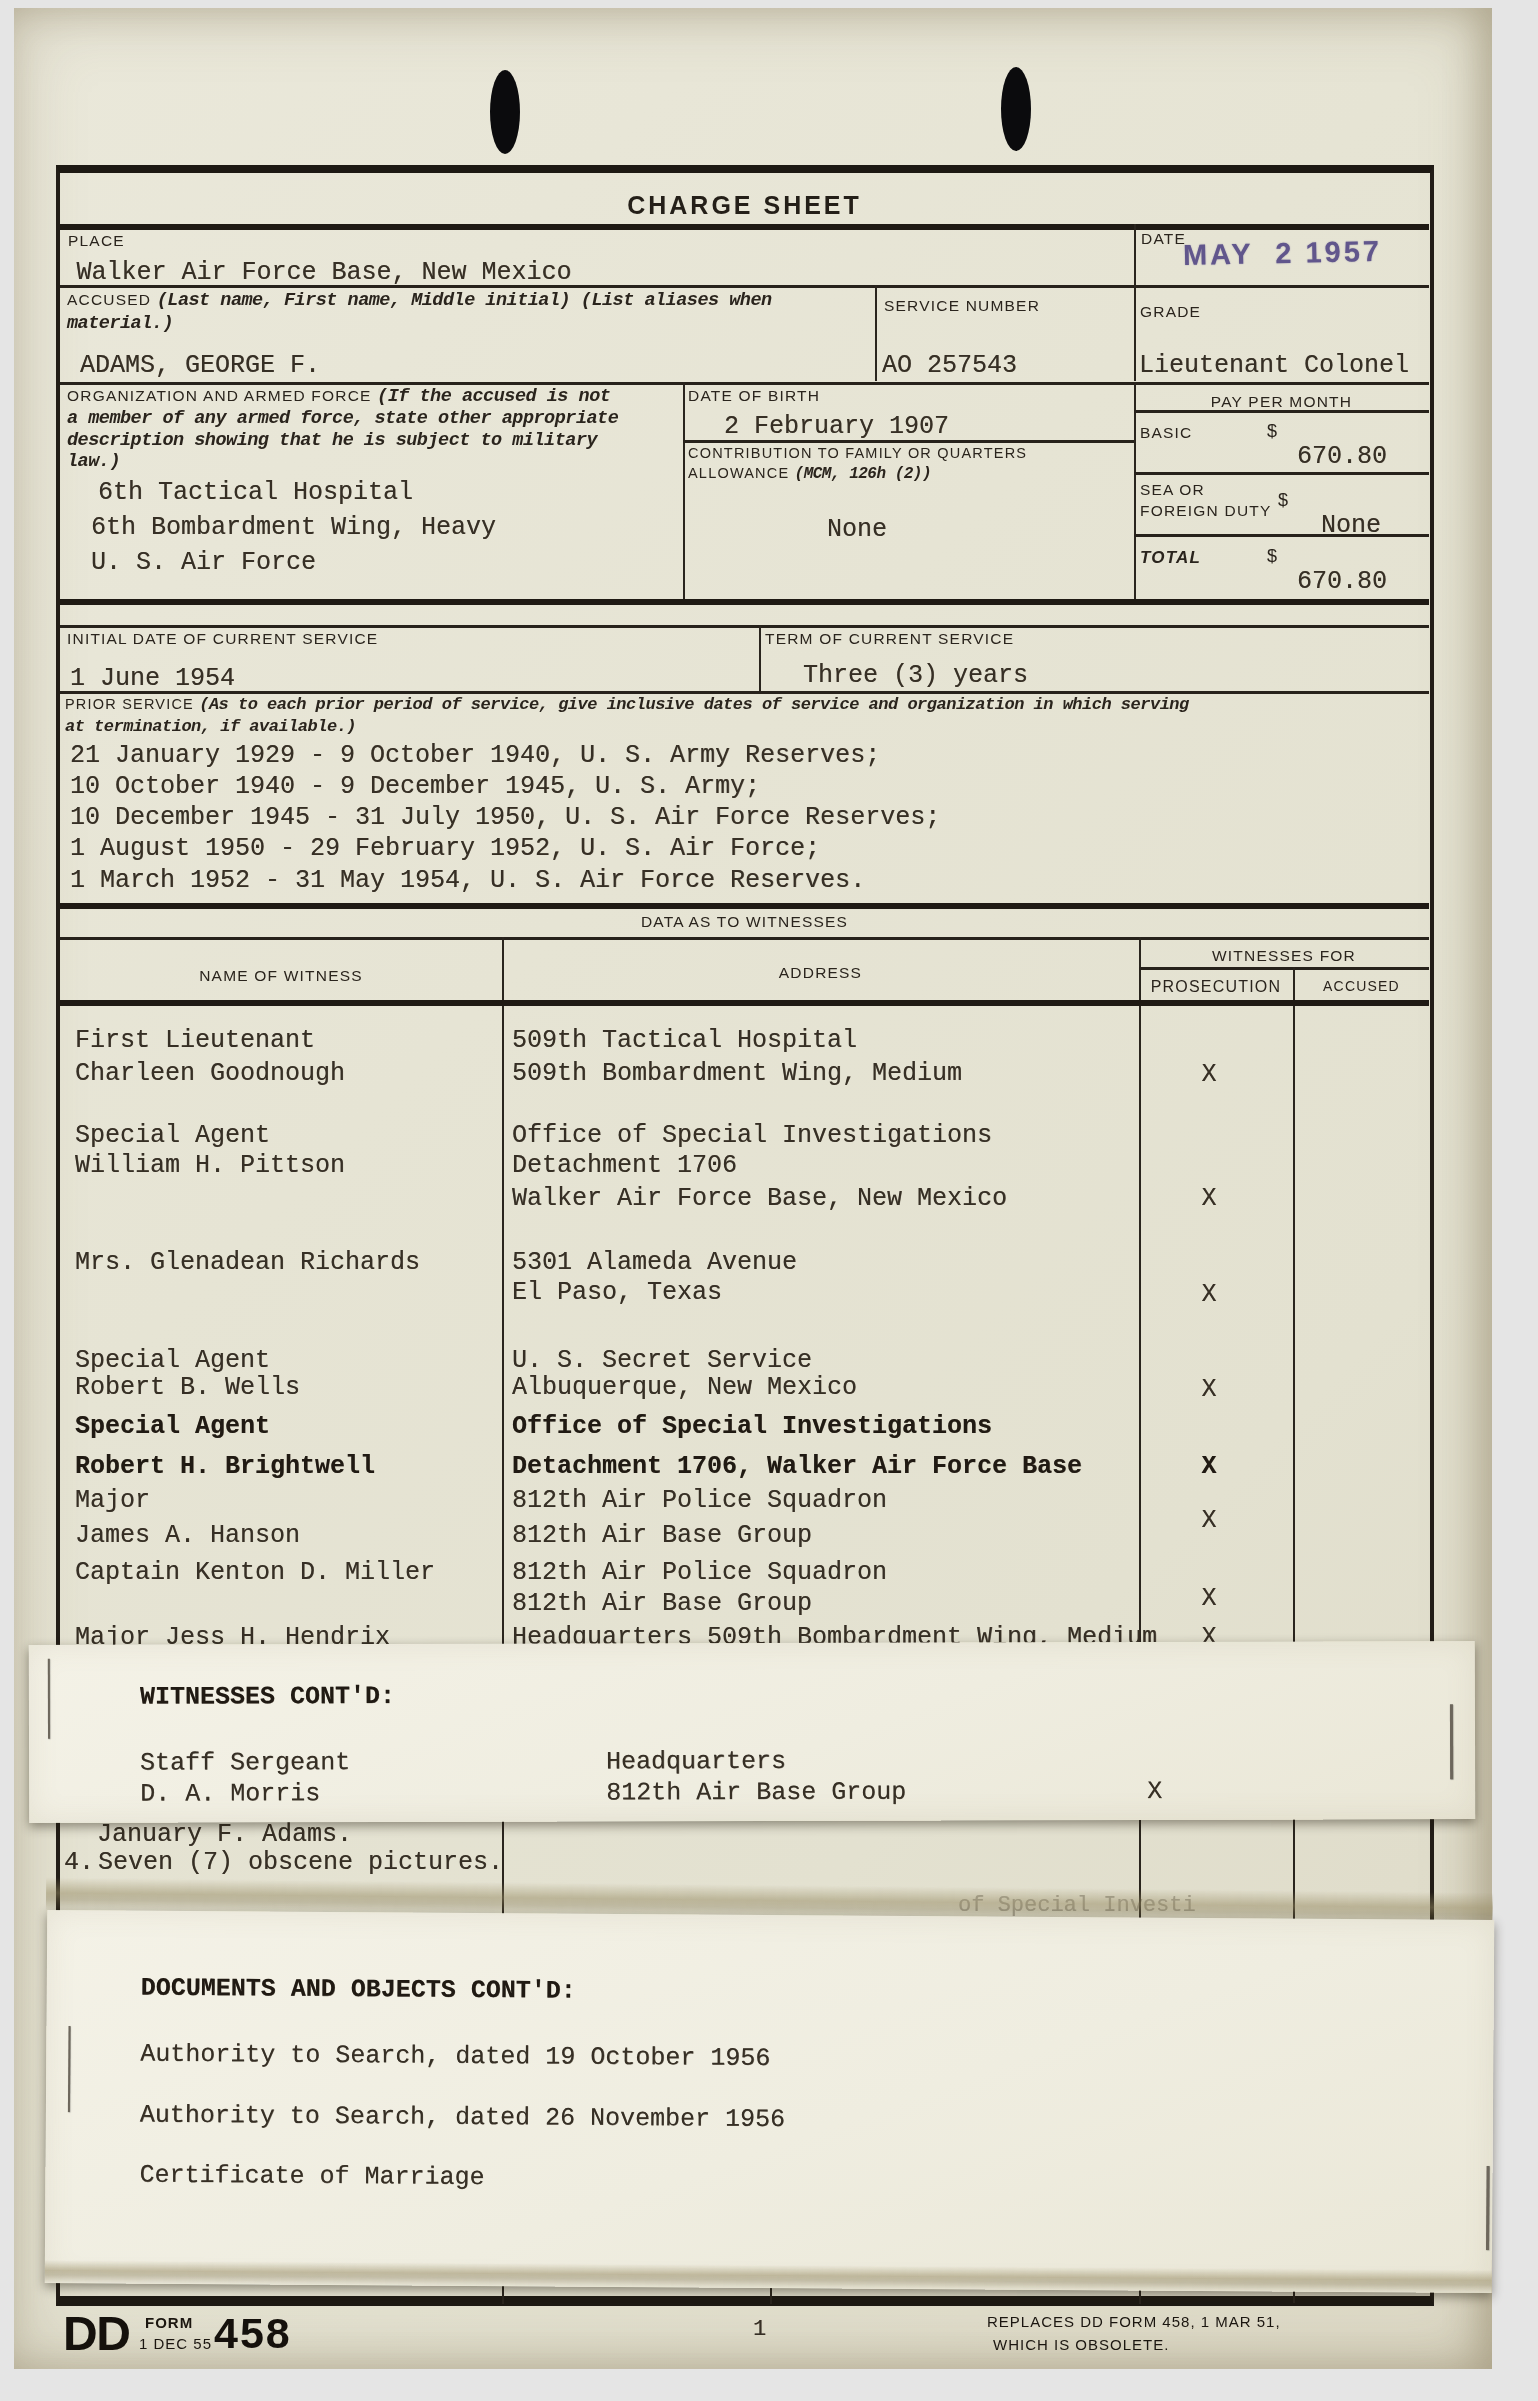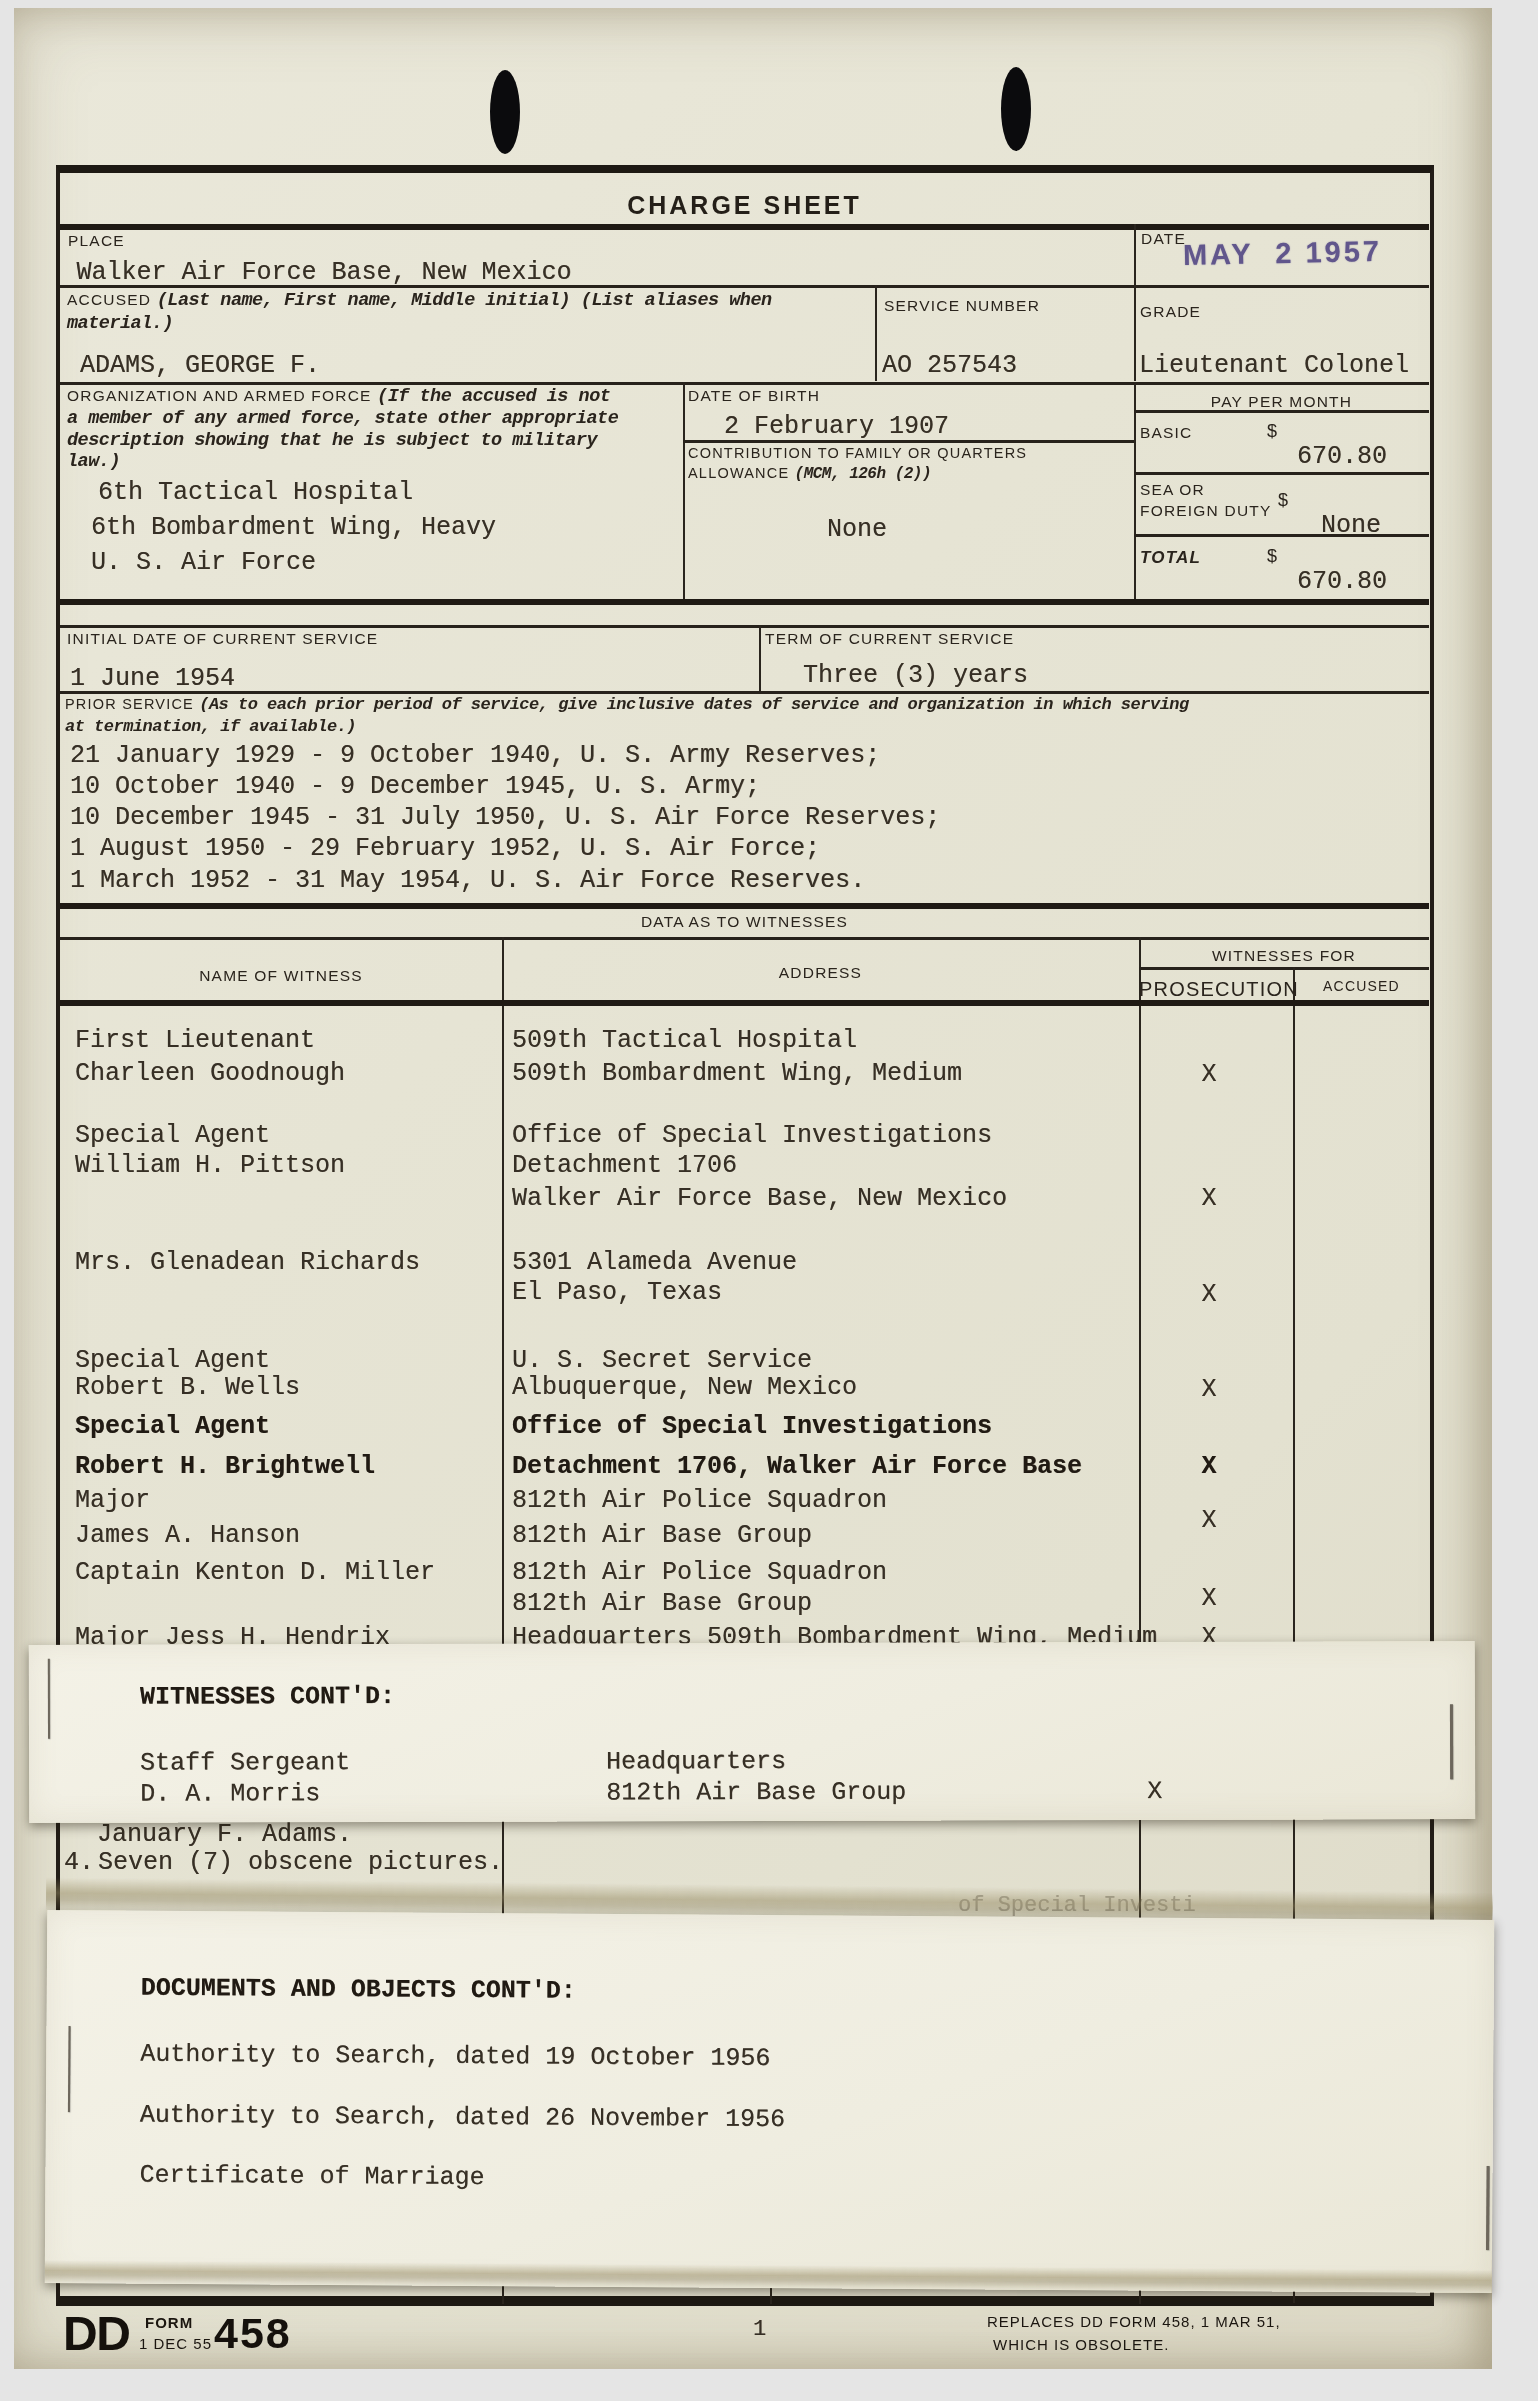--- a/index.html
+++ b/index.html
@@ -132,21 +132,21 @@
 
     <div class="abs label center" style="left:0;top:740px;width:1369px;">DATA AS TO WITNESSES</div>
     <div class="hline" style="left:0;top:764px;width:1369px;height:3px;"></div>
     <div class="vline" style="left:442px;top:764px;height:1367px;"></div>
     <div class="vline" style="left:1079px;top:764px;height:1367px;"></div>
     <div class="abs label center" style="left:1079px;top:774px;width:290px;">WITNESSES FOR</div>
     <div class="hline" style="left:1079px;top:794px;width:290px;"></div>
     <div class="vline" style="left:1233px;top:794px;height:1336px;"></div>
     <div class="abs label center" style="left:0;top:794px;width:442px;">NAME OF WITNESS</div>
     <div class="abs label center" style="left:442px;top:791px;width:637px;">ADDRESS</div>
-    <div class="abs label center" style="left:1079px;top:805px;width:154px;font-size:20px;">PROSECUTION</div>
+    <div class="abs label center" style="left:1079px;top:805px;width:154px;font-size:16px;">PROSECUTION</div>
     <div class="abs label center" style="left:1233px;top:805px;width:137px;font-size:14px;">ACCUSED</div>
     <div class="hline thick" style="left:0;top:827px;width:1369px;"></div>
 
     <div id="witness-rows" class="abs" style="left:0;top:0;width:1369px;height:2131px;">
         <div class="abs typed" style="top: 854px; left: 15px;">First Lieutenant</div>
         <div class="abs typed" style="top: 887px; left: 15px;">Charleen Goodnough</div>
         <div class="abs typed" style="top: 854px; left: 452px;">509th Tactical Hospital</div>
         <div class="abs typed" style="top: 887px; left: 452px;">509th Bombardment Wing, Medium</div>
         <div class="abs typed" style="top: 888px; left: 1079px; width: 140px; text-align: center;">X</div>
         <div class="abs typed" style="top: 949px; left: 15px;">Special Agent</div>

